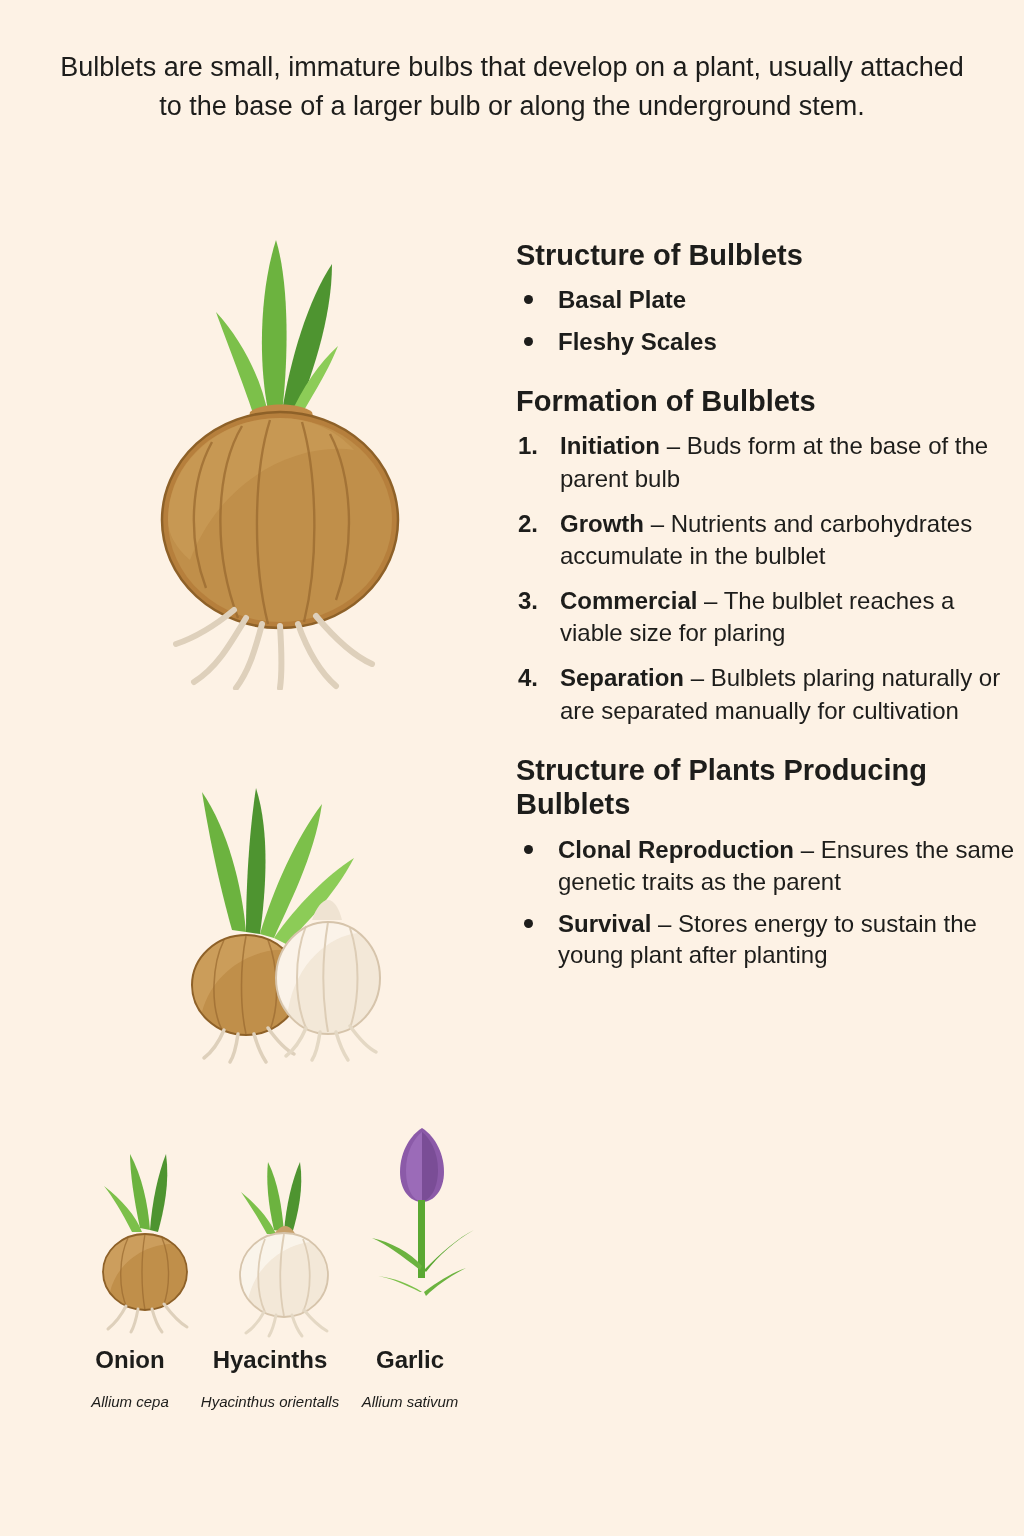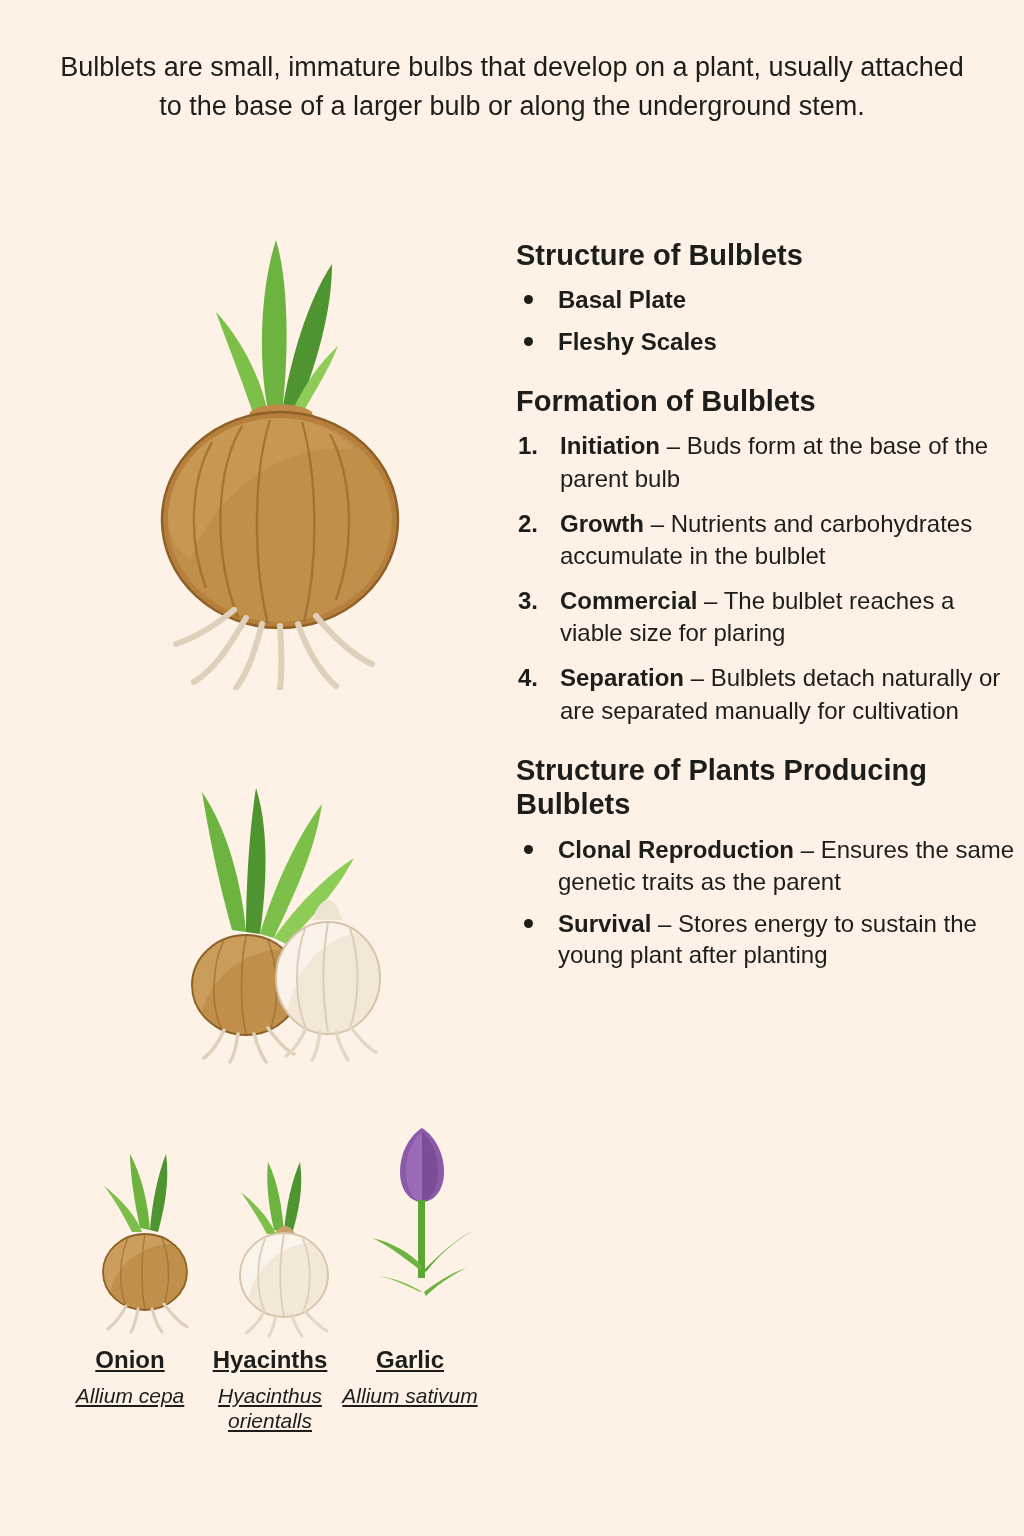--- a/index.html
+++ b/index.html
@@ -64,36 +64,35 @@
     height: 230px;
   }
 
   .labels {
     position: absolute;
     top: 1125px;
     left: 20px;
     width: 420px;
     display: flex;
     justify-content: space-between;
-    text-decoration: underline;
   }
   .label-item {
     width: 140px;
     text-align: center;
   }
   .label-common {
     font-size: 24px;
     font-weight: bold;
     line-height: 1.25;
   }
   .label-latin {
-    font-size: 21px;
+    font-size: 15px;
     font-style: italic;
     line-height: 1.2;
-    margin-top: 8px;
+    margin-top: 18px;
   }
 
   
   .right-col {
     position: absolute;
     top: 238px;
     left: 516px;
     width: 500px;
   }
   .section-title {
@@ -330,21 +329,21 @@
         <li>
           <span class="num">2.</span>
           <span class="term">Growth</span><span> – Nutrients and carbohydrates accumulate in the bulblet</span>
         </li>
         <li>
           <span class="num">3.</span>
           <span class="term">Commercial</span><span> – The bulblet reaches a viable size for plaring</span>
         </li>
         <li>
           <span class="num">4.</span>
-          <span class="term">Separation</span><span> – Bulblets detach naturally or are separated manually for cultivation</span>
+          <span class="term">Separation</span><span> – Bulblets plaring naturally or are separated manually for cultivation</span>
         </li>
       </ol>
     </div>
 
     <div class="section">
       <h2 class="section-title">Structure of Plants Producing Bulblets</h2>
       <ul class="bullets">
         <li>
           <span class="dot"></span>
           <span class="term">Clonal Reproduction</span><span> – Ensures the same genetic traits as the parent</span>

